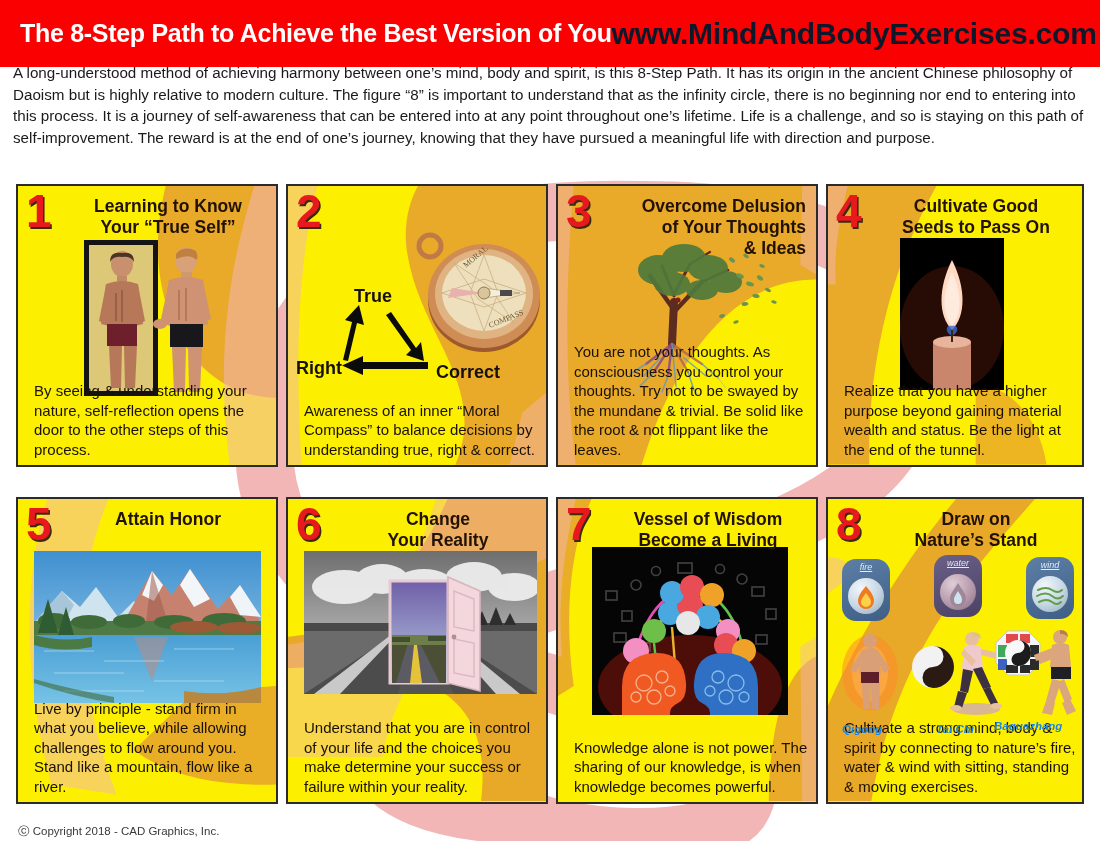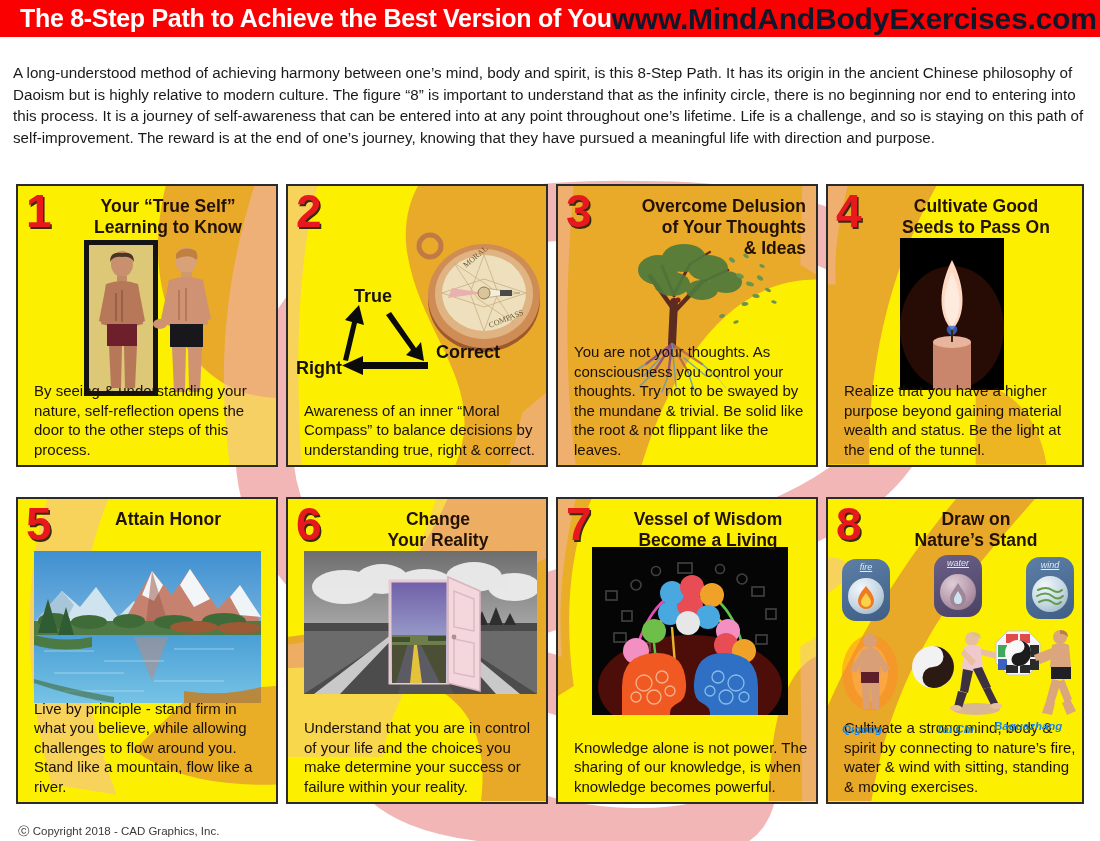--- a/index.html
+++ b/index.html
@@ -6,21 +6,21 @@
   html, body {
     width: 1100px; height: 841px;
     background: #ffffff;
     font-family: "Liberation Sans", sans-serif;
     overflow: hidden;
   }
   #page { position: relative; width: 1100px; height: 841px; background: #fff; overflow: hidden; }
 
   
   #header {
-    position: absolute; left: 0; top: 0; width: 1100px; height: 37px;
+    position: absolute; left: 0; top: 0; width: 1100px; height: 67px;
     background: #fb0000;
     display: flex; align-items: center; justify-content: space-between;
     padding: 0 18px 0 20px;
   }
   #header .h-title {
     color: #ffffff; font-size: 25px; font-weight: bold; letter-spacing: -0.3px;
     white-space: nowrap;
   }
   #header .h-url {
     color: #0f172a; font-size: 30px; font-weight: bold; letter-spacing: -0.2px;
@@ -103,22 +103,22 @@
     <div class="card" style="left:16px; top:184px; width:262px; height:283px;">
       <svg class="orangeblob" viewBox="0 0 262 283" preserveAspectRatio="none">
         <path d="M 262 0 L 262 215 C 180 215 120 120 150 0 Z" fill="#e8a62a" opacity="0.97"></path>
       </svg>
       <svg class="pinkblob" viewBox="0 0 262 283" preserveAspectRatio="none">
         <path d="M 240 0 L 262 0 L 262 283 L 215 283 C 200 170 215 80 240 0 Z" fill="#f3b6b6" opacity="0.55"></path>
       </svg>
       <div class="inner">
         <div class="num">1</div>
         <div class="ctitle">
+          <div>Learning to Know</div>
           <div>Your “True Self”</div>
-          <div>Learning to Know</div>
         </div>
 
         <svg class="art" style="left:58px; top:52px; width:152px; height:160px;" viewBox="0 0 152 160">
           <rect x="8" y="2" width="74" height="156" fill="#141414"></rect>
           <rect x="13" y="7" width="64" height="146" fill="#ddc877"></rect>
           <g>
             <ellipse cx="46" cy="26" rx="11" ry="13" fill="#c8906d"></ellipse>
             <path d="M 46 15 q 12 -2 12 9 q -3 -6 -12 -5 q -9 -1 -12 5 q 0 -11 12 -9 z" fill="#4a3426"></path>
             <rect x="41" y="38" width="10" height="8" fill="#c08a66"></rect>
             <path d="M 30 46 q 16 -6 32 0 l 5 40 q -21 7 -42 0 z" fill="#b7785a"></path>
@@ -172,21 +172,21 @@
           <path d="M 40 66 L 76 61 L 44 56 Z" fill="#e8b0ae"></path>
           <path d="M 112 61 L 76 56 L 76 66 Z" fill="#f6efd8" stroke="#9d8b5e" stroke-width="0.6"></path>
           <rect x="92" y="58" width="12" height="6" fill="#4a4a4a"></rect>
           <circle cx="76" cy="61" r="6" fill="#d9c59b" stroke="#8f7b4f" stroke-width="1"></circle>
           <text x="58" y="36" font-size="8" fill="#6d5a33" font-family="Liberation Serif, serif" transform="rotate(-40 58 36)">MORAL</text>
           <text x="82" y="96" font-size="8" fill="#6d5a33" font-family="Liberation Serif, serif" transform="rotate(-22 82 96)">COMPASS</text>
         </svg>
 
         <div class="lbl" style="left:66px; top:100px;">True</div>
         <div class="lbl" style="left:8px; top:172px;">Right</div>
-        <div class="lbl" style="left:148px; top:156px;">Correct</div>
+        <div class="lbl" style="left:148px; top:176px;">Correct</div>
         <svg class="art" style="left:0; top:96px; width:262px; height:110px;" viewBox="0 0 262 110">
           <g fill="#0b0b0b">
             <path d="M 55 78 L 64 40 L 57 38 L 71 23 L 76 43 L 69 41 L 60 79 Z"></path>
             <path d="M 103 30 L 128 66 L 133 60 L 136 79 L 118 73 L 123 68 L 98 33 Z"></path>
             <path d="M 140 80 L 140 87 L 75 87 L 75 93 L 54 83.5 L 75 74 L 75 80 Z"></path>
           </g>
         </svg>
         <div class="cbody">Awareness of an inner “Moral Compass” to balance decisions by understanding true, right &amp; correct.</div>
       </div>
     </div>

